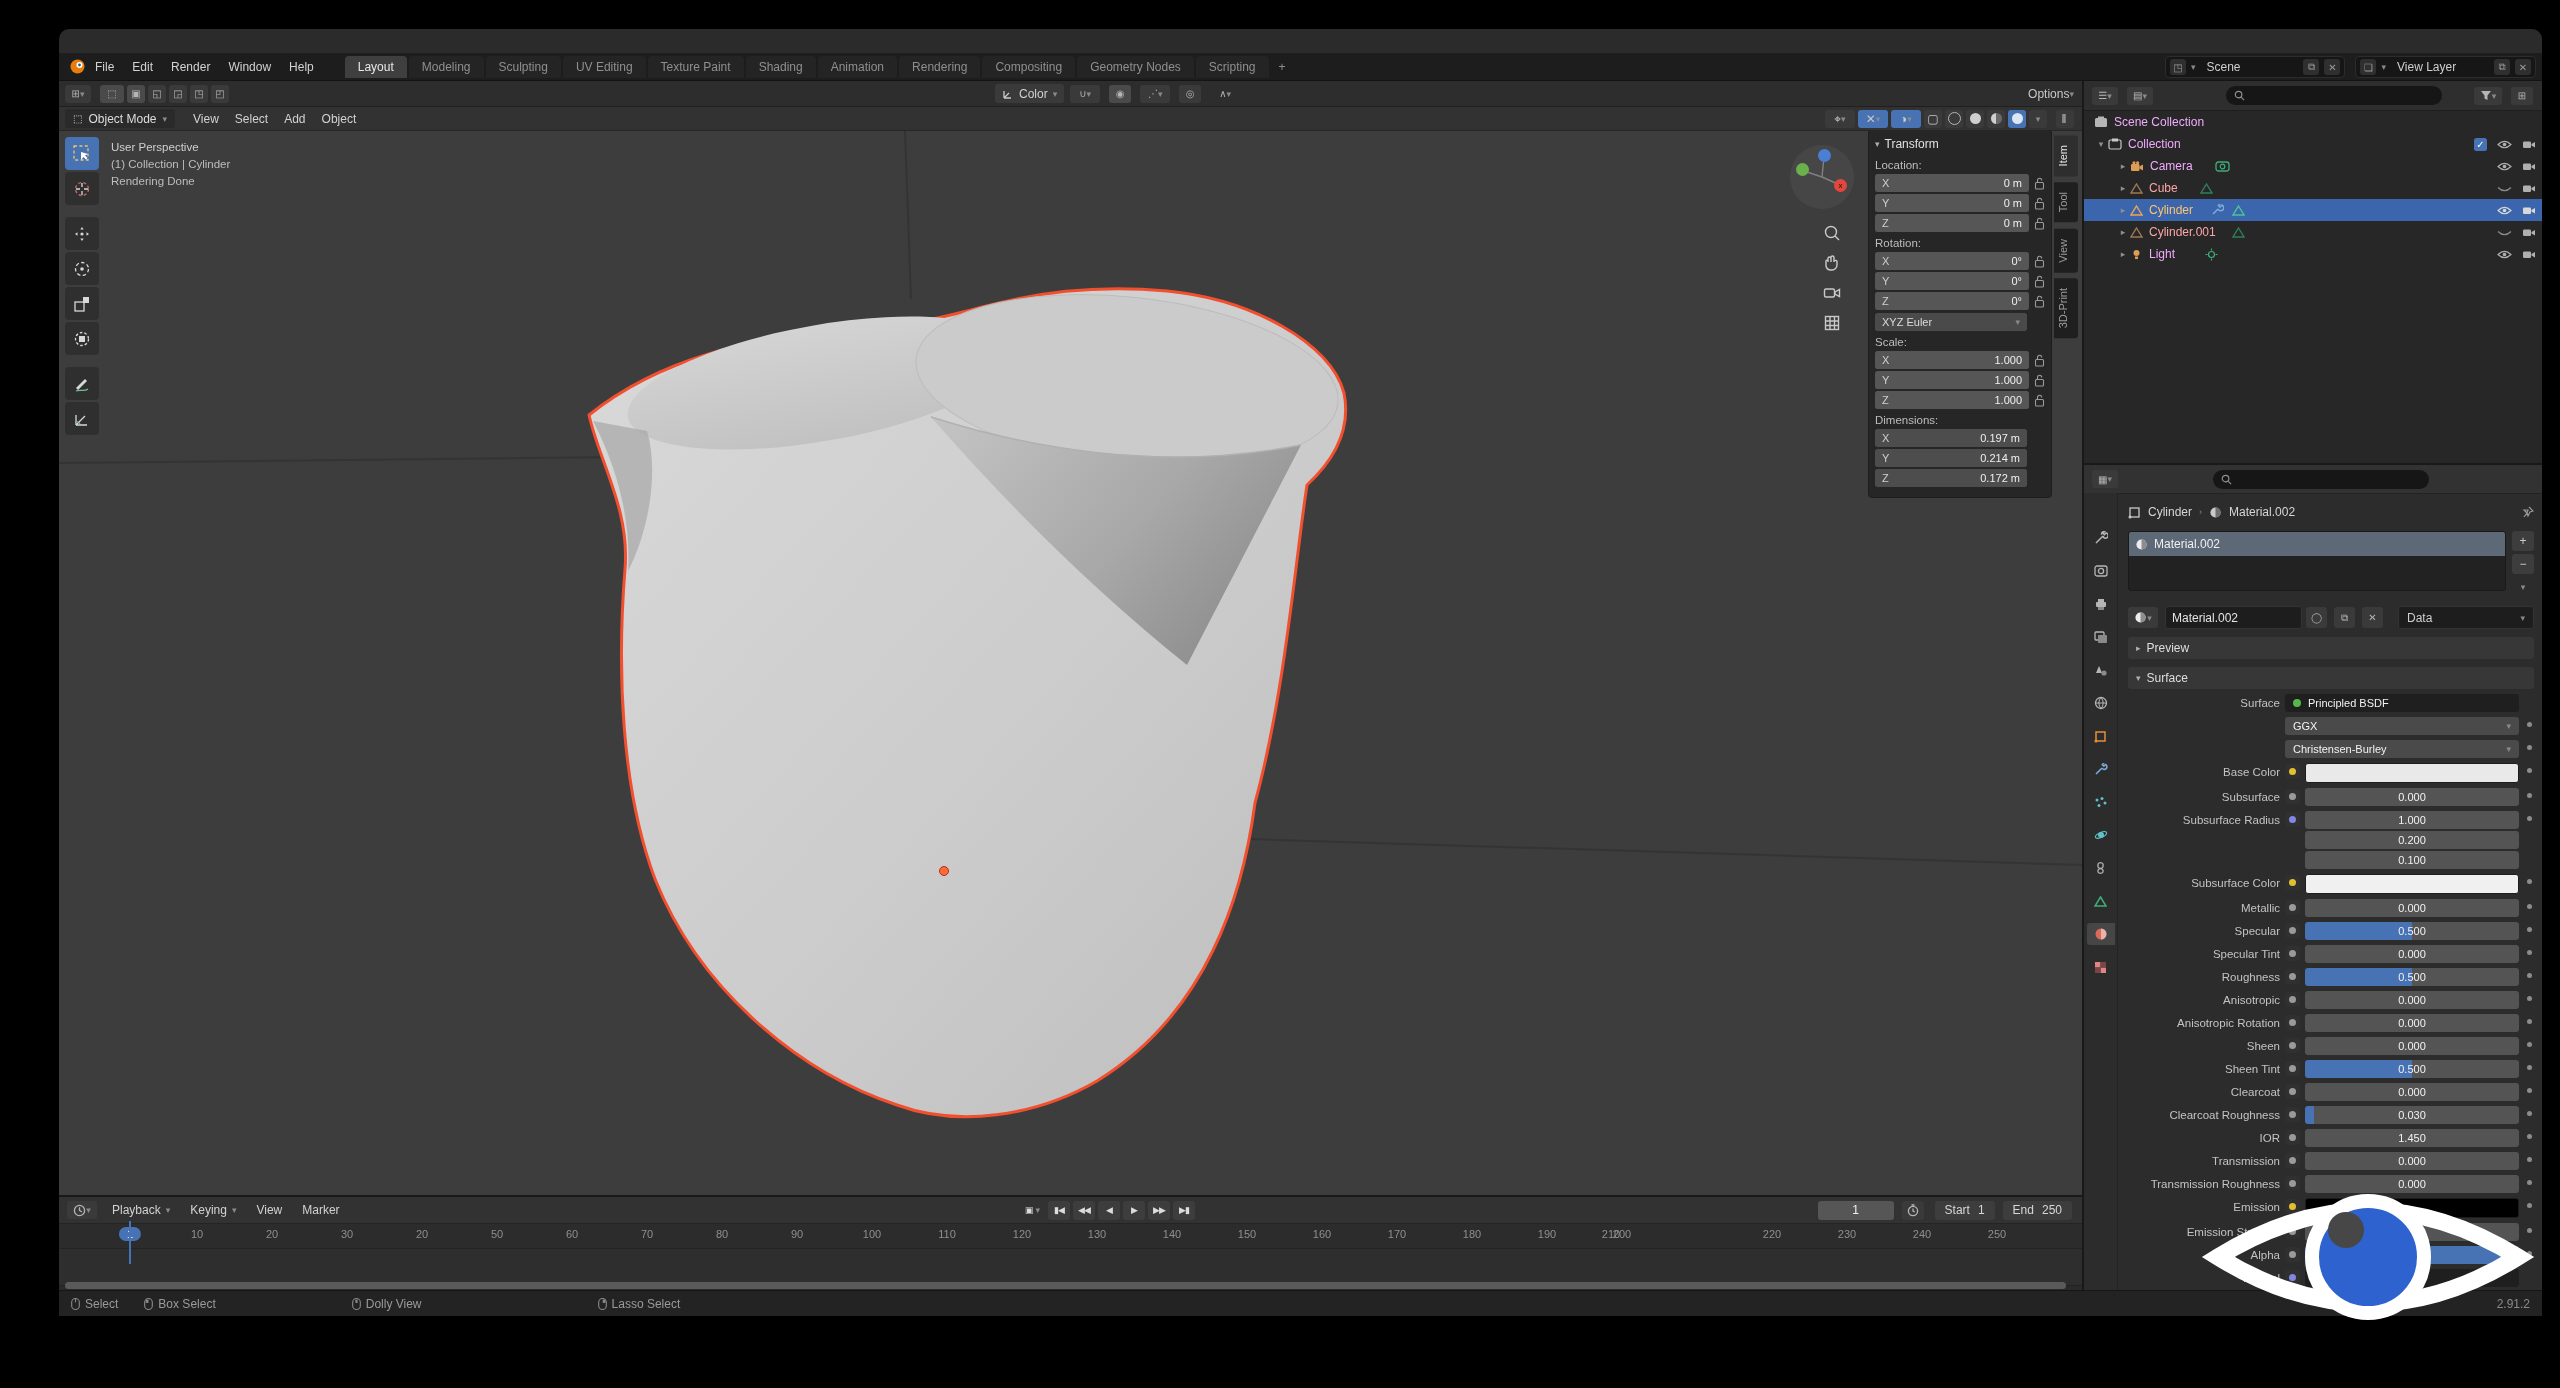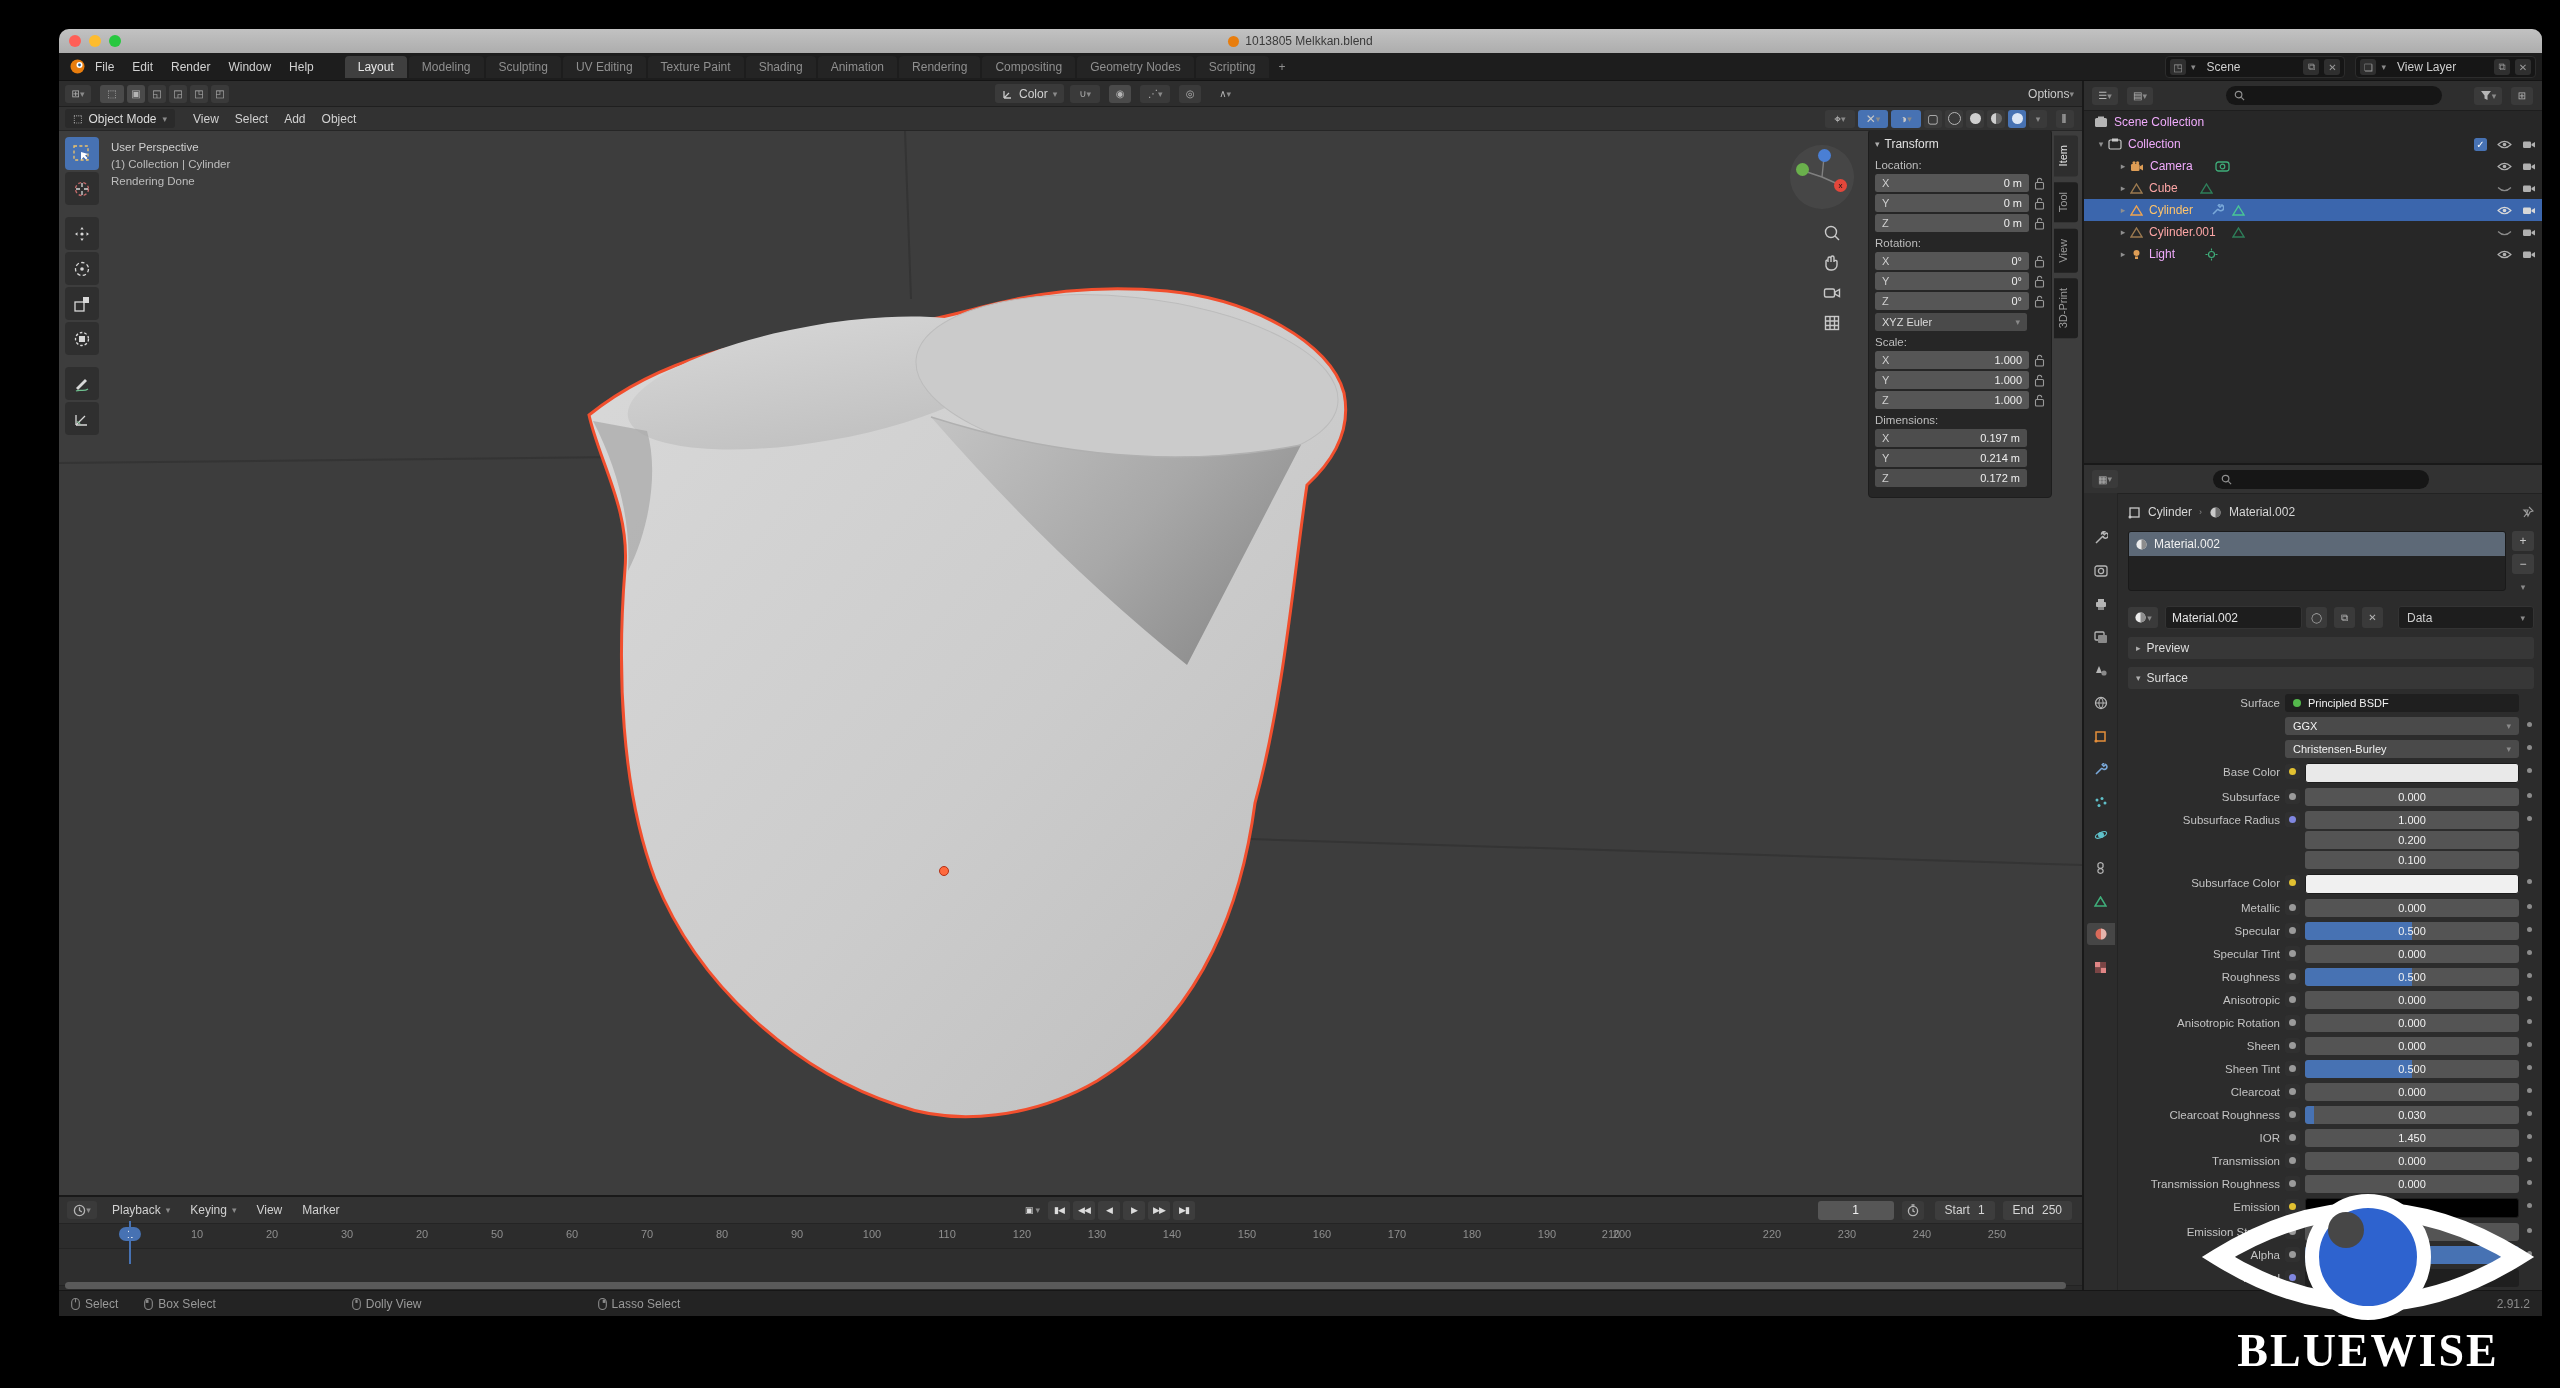--- a/index.html
+++ b/index.html
@@ -155,31 +155,20 @@
   
   #watermark{position:absolute;left:2196px;top:1182px;width:344px;text-align:center;z-index:50}
   #wmtext{font-family:"Liberation Serif",serif;font-weight:700;font-size:46px;color:#fff;letter-spacing:2px;margin-top:-8px}
   svg{display:block}
 </style>
 </head>
 <body>
 
 <div id="win">
 
-  <div id="titlebar">
-    <div class="tlights">
-      <span class="tlight" style="background:#ff5f57"></span>
-      <span class="tlight" style="background:#febc2e"></span>
-      <span class="tlight" style="background:#28c840"></span>
-    </div>
-    <div id="titletext">
-      <span class="blendico"></span>
-      <span>1013805 Melkkan.blend</span>
-    </div>
-  </div>
 
   <div id="topbar">
     <svg width="17" height="17" viewBox="0 0 17 17">
       <circle cx="8.5" cy="8.5" r="7" fill="#e87d0d"></circle>
         <circle cx="10.5" cy="7" r="3" fill="#fff"></circle>
         <circle cx="10.5" cy="7" r="1.4" fill="#235a8c"></circle>
     </svg>
     <span class="menuitem">File</span>
     <span class="menuitem">Edit</span>
     <span class="menuitem">Render</span>
@@ -1312,14 +1301,13 @@
   </div>
 
 </div>
 
 <div id="watermark">
   <svg width="344" height="150" viewBox="0 0 344 150">
     <path d="M22,75 Q172,-18 322,75 Q172,168 22,75 Z" fill="none" stroke="#ffffff" stroke-width="17"></path>
     <circle cx="172" cy="75" r="56" fill="#2e63cf" stroke="#ffffff" stroke-width="14"></circle>
     <circle cx="150" cy="48" r="18" fill="#474747"></circle>
   </svg>
-  <div id="wmtext">BLUEWISE</div>
 </div>
 
 </body></html>

